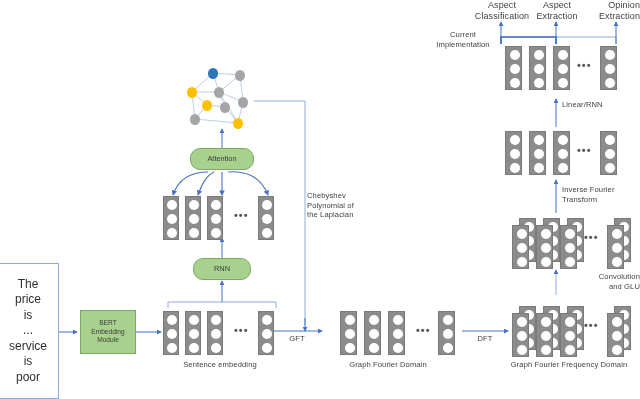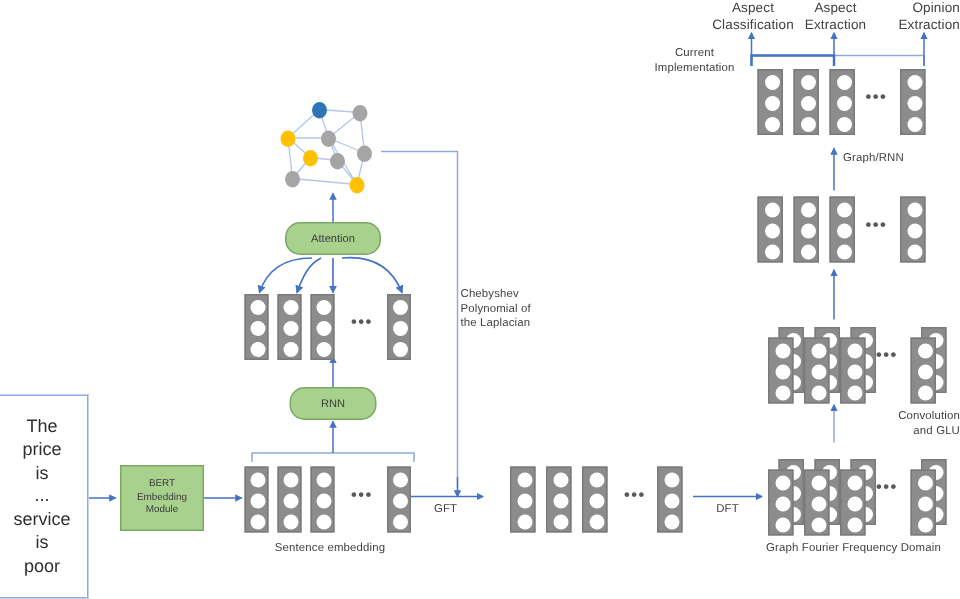--- a/index.html
+++ b/index.html
@@ -90,25 +90,28 @@
 Embedding
 Module</div>
   <div class="greenbox one" style="left:193px;top:258px;width:58px;height:22px;">RNN</div>
   <div class="greenbox one" style="left:190px;top:148px;width:64px;height:22px;">Attention</div>
 
   <div class="lbl" style="left:307px;top:191px;width:76px;text-align:left;">Chebyshev
 Polynomial of
 the Laplacian</div>
   <div class="lbl" style="left:160px;top:360px;width:120px;">Sentence embedding</div>
   <div class="lbl" style="left:282px;top:334px;width:30px;">GFT</div>
+  <div class="lbl" style="left:318px;top:360px;width:140px;">Graph Fourier Domain</div>
   <div class="lbl" style="left:470px;top:334px;width:30px;">DFT</div>
   <div class="lbl" style="left:498px;top:360px;width:142px;">Graph Fourier Frequency Domain</div>
   <div class="lbl" style="left:562px;top:272px;width:78px;text-align:right;">Convolution
 and GLU</div>
-  <div class="lbl" style="left:562px;top:100px;width:70px;text-align:left;">Graph/RNN</div>
+  <div class="lbl" style="left:562px;top:185px;width:78px;text-align:left;">Inverse Fourier
+Transform</div>
+  <div class="lbl" style="left:562px;top:100px;width:70px;text-align:left;">Linear/RNN</div>
   <div class="lbl" style="left:425px;top:30px;width:76px;text-align:center;">Current
 Implementation</div>
   <div class="lbl big" style="left:456px;top:0px;width:92px;">Aspect
 Classification</div>
   <div class="lbl big" style="left:519px;top:0px;width:76px;">Aspect
 Extraction</div>
   <div class="lbl big" style="left:580px;top:0px;width:60px;text-align:right;">Opinion
 Extraction</div>
 
   <svg style="position:absolute;left:180px;top:62px;width:80px;height:72px;overflow:visible;">

